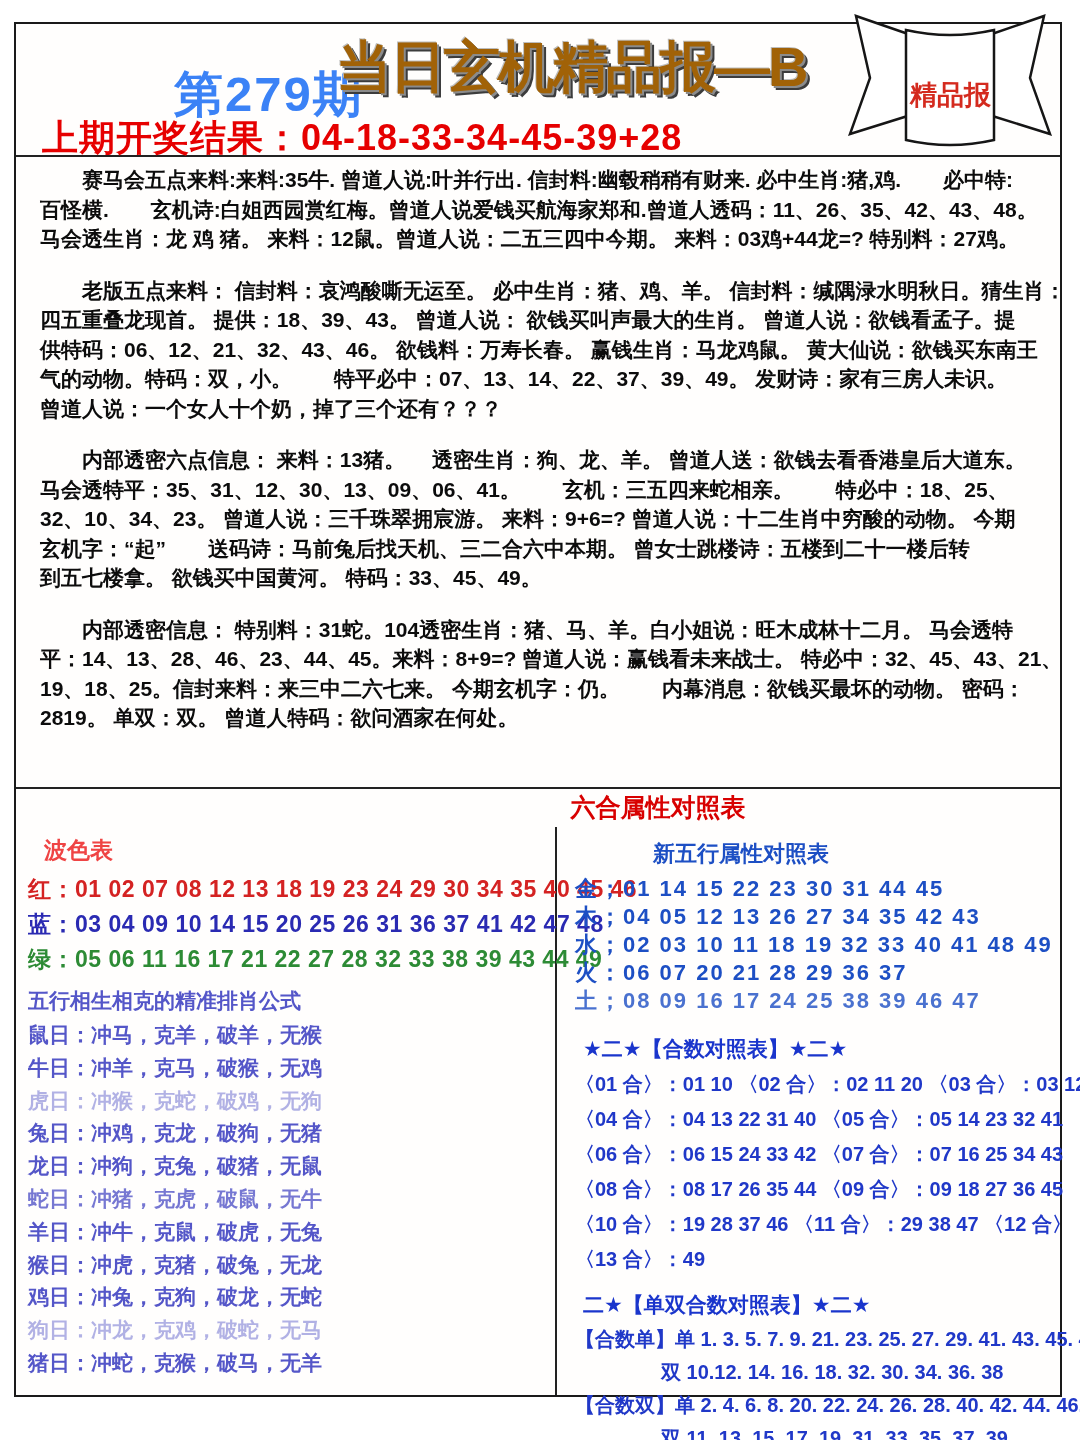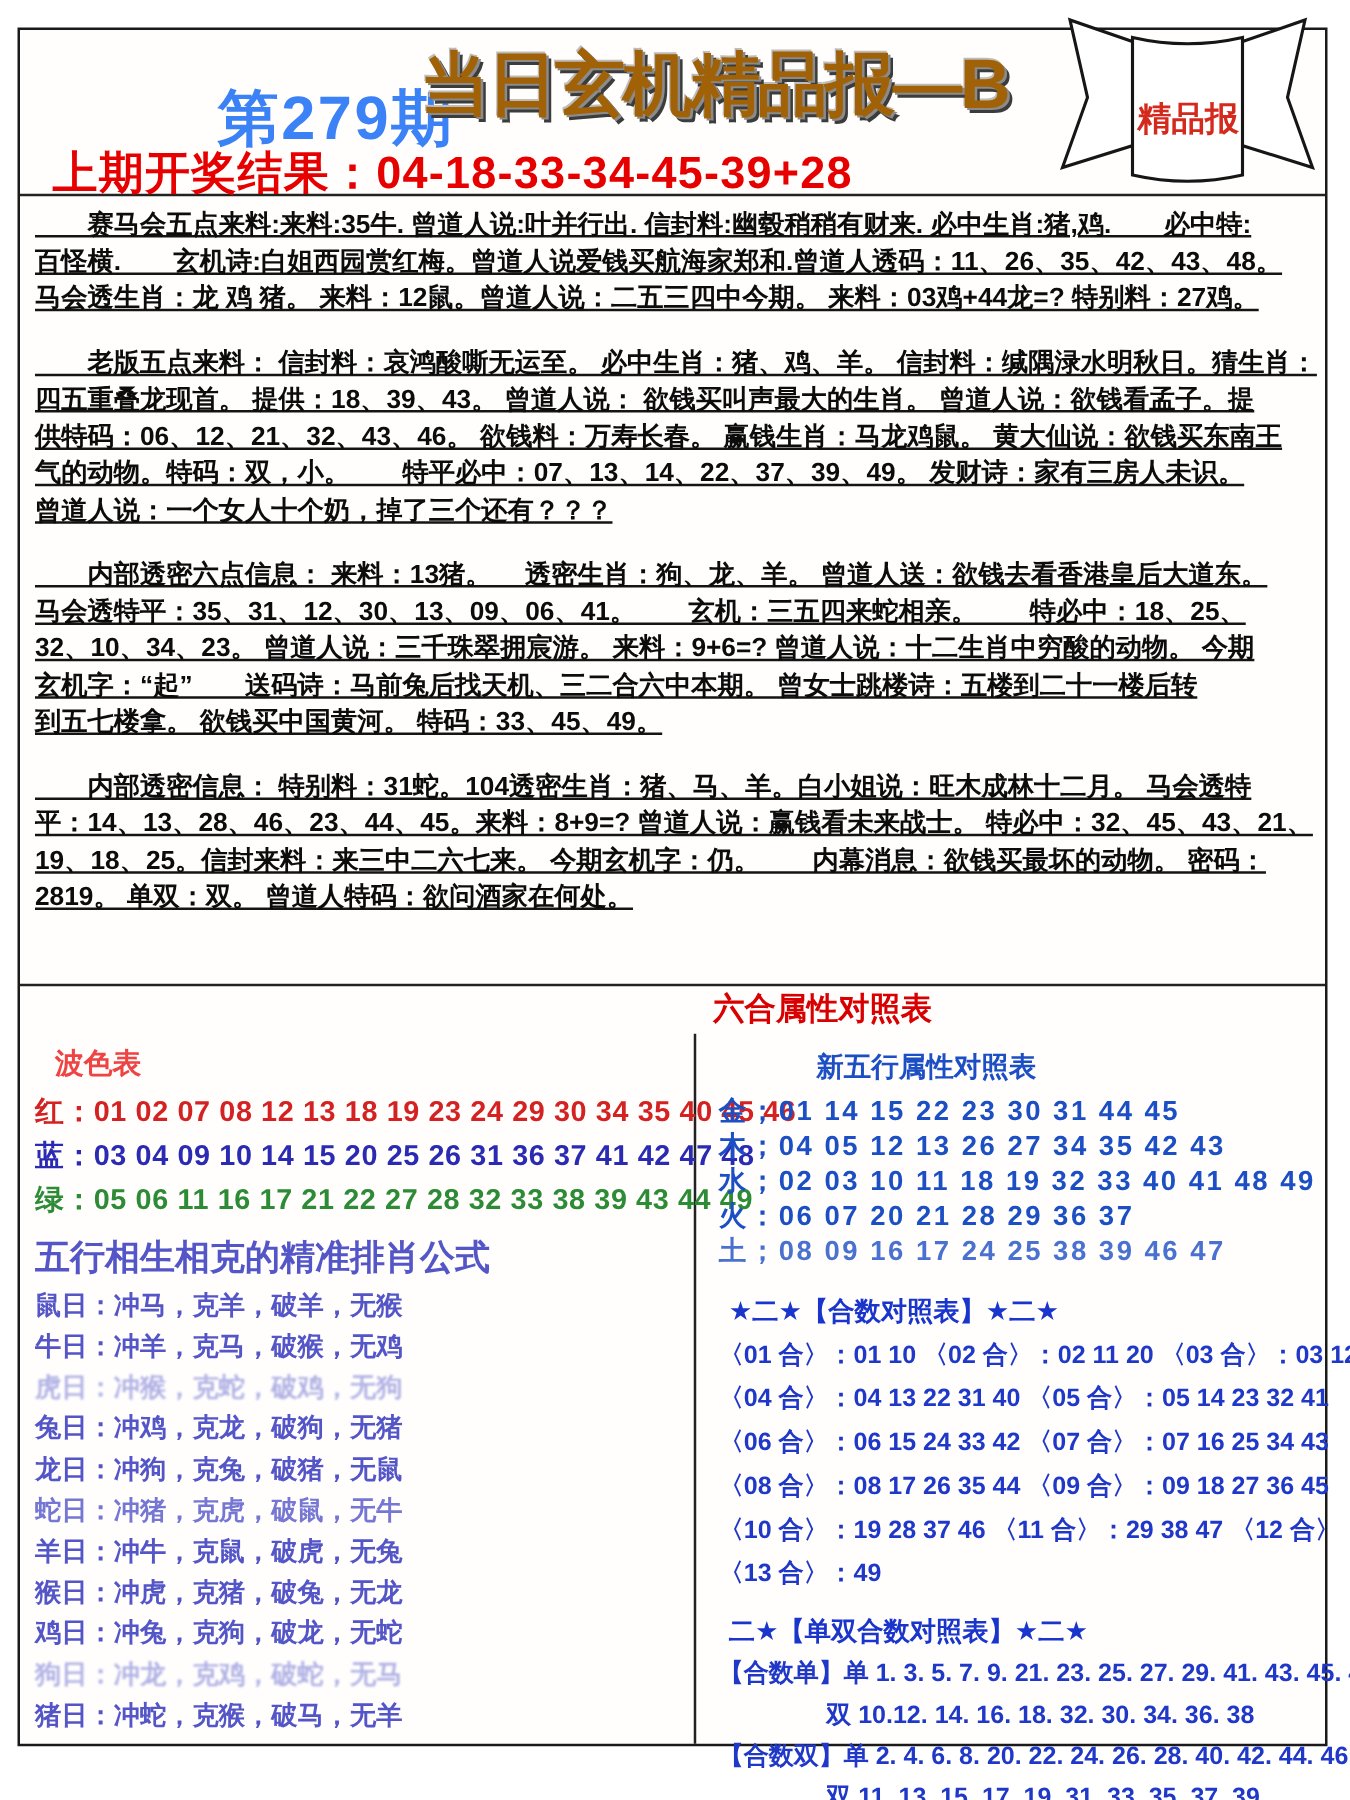--- a/index.html
+++ b/index.html
@@ -11,39 +11,39 @@
   .header{position:relative;height:131px;border-bottom:2px solid #222;}
   .issue{position:absolute;left:158px;top:38px;font-size:49px;font-weight:700;letter-spacing:2px;color:#3b82f6;}
   .main-title{position:absolute;left:320px;top:6px;width:560px;font-size:56px;font-weight:900;letter-spacing:-2px;
               color:#a16207;white-space:nowrap;
               text-shadow:2px 2px 0 #8b8b8b,4px 4px 0 #3c3c3c,-1px -1px 0 #bdbdbd;}
   .result-line{position:absolute;left:26px;top:90px;font-size:36px;font-weight:700;color:#e60000;letter-spacing:1px;}
   .banner{position:absolute;right:4px;top:-16px;width:212px;height:152px;}
   .banner text{font-size:27px;font-weight:700;fill:#d42a1e;}
 
   
-  .paras{padding:8px 16px 0 12px;text-decoration:underline;}
+  .paras{padding:8px 16px 0 24px;}
   .para{margin:0 0 22px 0;}
   .para .line{font-size:21px;line-height:29.5px;font-weight:700;color:#0c0c0c;white-space:nowrap;}
 
   
   .bottom{position:absolute;left:0;top:763px;width:100%;bottom:0;border-top:2px solid #222;}
   .section-title{height:36px;line-height:36px;text-align:center;font-size:25px;font-weight:700;color:#d80000;
                  transform:translateX(120px);width:520px;margin:0 auto;}
   .columns{display:flex;position:absolute;top:38px;left:0;right:0;bottom:0;}
   .col-left{width:541px;border-right:2px solid #222;padding:4px 0 0 12px;box-sizing:border-box;}
   .col-right{flex:1;padding:4px 0 0 18px;box-sizing:border-box;}
 
   .wave-title{font-size:23px;font-weight:700;color:#ef4444;margin:4px 0 6px 16px;}
   .wave-row{font-size:23px;font-weight:700;line-height:35px;letter-spacing:0.5px;white-space:nowrap;}
   .wave-red{color:#d42222;}
   .wave-blue{color:#2a2ab2;}
   .wave-green{color:#2d8b35;}
 
-  .formula-title{font-size:28px;font-weight:700;color:#5456c8;margin:10px 0 4px 0;}
+  .formula-title{font-size:21px;font-weight:700;color:#5456c8;margin:10px 0 4px 0;}
   .zodiac-row{font-size:21px;font-weight:700;color:#5456c8;line-height:32.8px;white-space:nowrap;}
   .faded{opacity:0.45;filter:blur(0.7px);}
   .semi-faded{opacity:0.8;}
 
   .fe-title{font-size:22px;font-weight:700;color:#1d4fc4;margin:8px 0 6px 78px;}
   .fe-row{font-size:22px;font-weight:700;color:#1d4fc4;line-height:28px;letter-spacing:2px;white-space:nowrap;}
   .sum-title{font-size:21px;font-weight:700;color:#1a35cc;margin:20px 0 4px 8px;}
   .sum-row{font-size:20px;font-weight:600;color:#2038c8;line-height:35px;white-space:nowrap;}
   .oe-title{font-size:21px;font-weight:700;color:#1a35cc;margin:14px 0 4px 8px;}
   .oe-row{font-size:20px;font-weight:600;color:#2038c8;line-height:33px;white-space:nowrap;}

